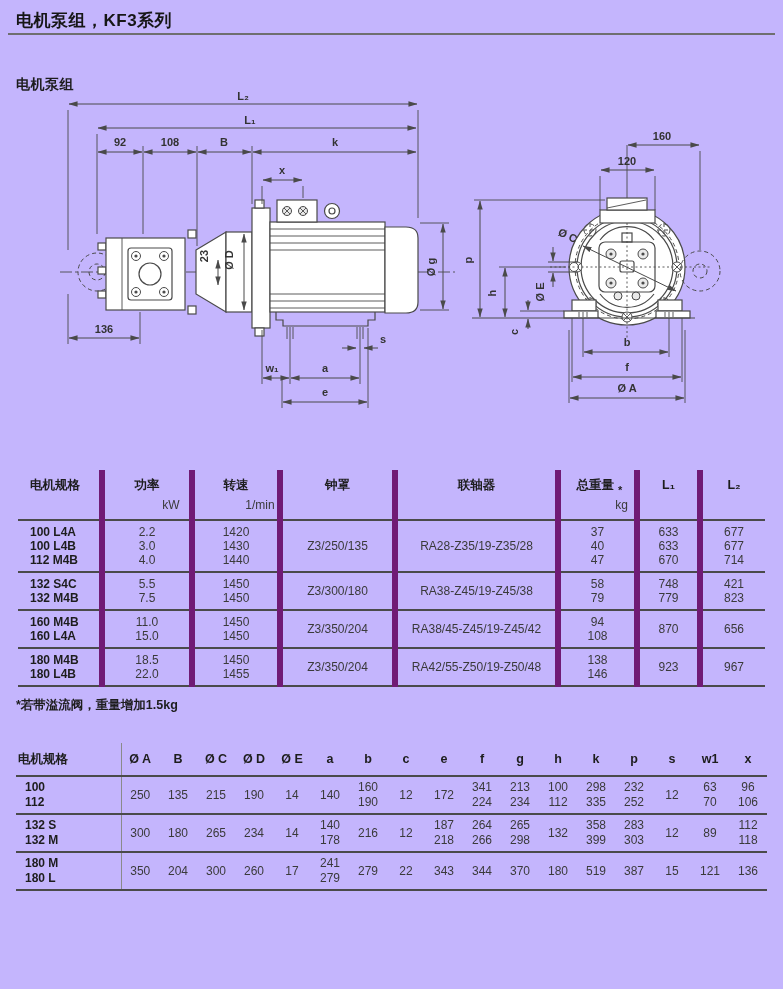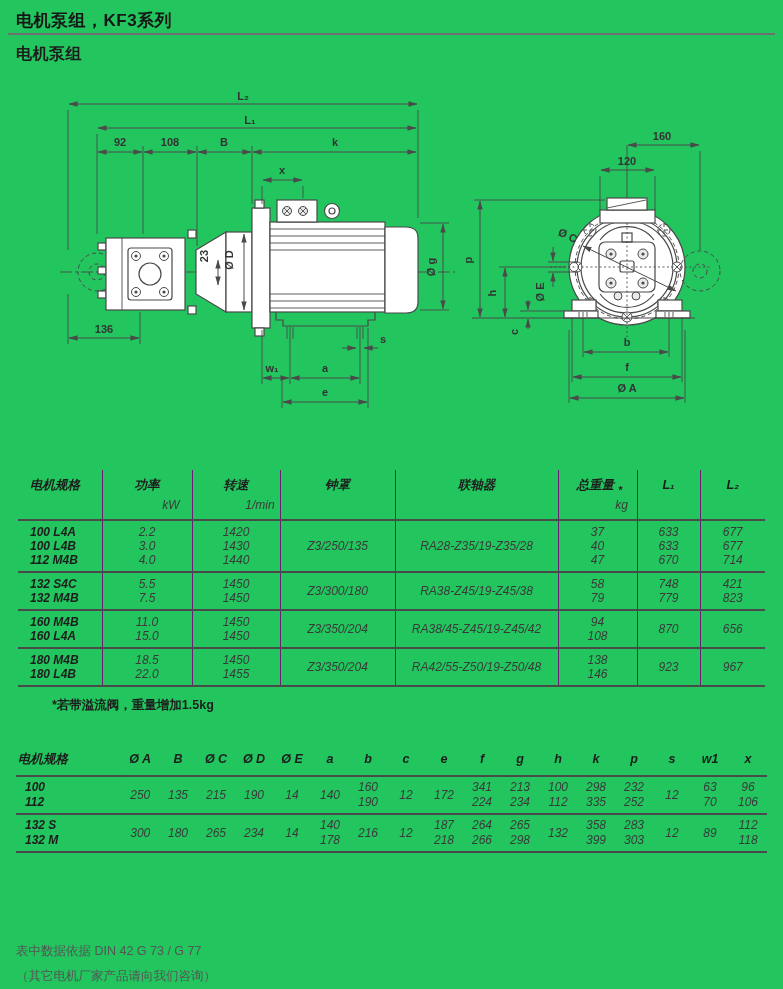--- a/index.html
+++ b/index.html
@@ -1,38 +1,38 @@
 <!DOCTYPE html>
 <html><head>
 <meta charset="utf-8">
 <style>
   html,body{margin:0;padding:0;background:#e8e8e8;}
-  .page{position:relative;width:783px;height:989px;background:#22c55e;margin:0 auto;
+  .page{position:relative;width:783px;height:989px;background:#c4b5fd;margin:0 auto;
         font-family:"Liberation Sans","DejaVu Sans",sans-serif;color:#333;overflow:hidden;}
   .title{position:absolute;left:16px;top:9px;font-size:17px;font-weight:bold;color:#161616;letter-spacing:.5px;}
   .rule{position:absolute;left:8px;right:8px;top:33px;border-top:2px solid #6f6f6f;}
-  .section-title{position:absolute;left:16px;top:44px;font-size:16px;font-weight:bold;color:#1d1d1d;letter-spacing:.5px;}
+  .section-title{position:absolute;left:16px;top:76px;font-size:14px;font-weight:bold;color:#1d1d1d;letter-spacing:.5px;}
   .drawings{position:absolute;left:0;top:85px;}
   .mount-note{position:absolute;right:21px;top:417px;font-size:13px;font-weight:bold;color:#3e3e3e;}
   
-  table{border-collapse:collapse;table-layout:fixed;font-style:italic;}
+  table{border-collapse:collapse;table-layout:fixed;}
   .t1wrap{position:absolute;left:18px;top:470px;}
   .t1{width:747px;font-size:12px;color:#3a3a3a;}
   .t1 th,.t1 td{font-weight:normal;text-align:center;vertical-align:middle;white-space:pre-line;line-height:14px;padding:4px 0;}
   .t1 th{color:#1d1d1d;font-weight:bold;font-size:12.5px;}
   .t1 .h1row th{vertical-align:top;padding-top:8px;padding-bottom:2px;}
   .t1 .h2row th{vertical-align:bottom;padding-bottom:7px;font-weight:normal;color:#3a3a3a;font-size:12px;padding-left:48px;}
-  .t1 th:not(:first-child),.t1 td:not(:first-child){border-left:1px solid #701a75;margin-top:28px;}
+  .t1 th:not(:first-child),.t1 td:not(:first-child){border-left:6px solid #701a75;margin-top:28px;}
   .t1 .h2row th{border-bottom:2px solid #4a4a4a;}
   .t1 th.span2{border-bottom:2px solid #4a4a4a;}
   .t1 td{border-bottom:2px solid #4a4a4a;}
   .t1 .model{font-weight:bold;color:#1d1d1d;text-align:left;padding-left:12px;}
   .t1 .h1row .modelh{text-align:left;padding-left:12px;}
   .star{font-size:11px;position:relative;top:5px;left:4px;font-weight:bold;}
-  .fnote{position:absolute;left:16px;top:697px;font-size:12.5px;font-weight:bold;color:#1d1d1d;margin-left:36px;}
+  .fnote{position:absolute;left:16px;top:697px;font-size:12.5px;font-weight:bold;color:#1d1d1d;}
   .t2wrap{position:absolute;left:16px;top:743px;}
   .t2{width:751px;font-size:12px;color:#3a3a3a;}
   .t2 th,.t2 td{font-weight:normal;text-align:center;vertical-align:middle;white-space:pre-line;line-height:15px;padding:3px 0;}
   .t2 th{height:26px;color:#1d1d1d;font-weight:bold;font-size:12.5px;border-bottom:2px solid #4a4a4a;}
   .t2 th:nth-child(2),.t2 td:nth-child(2){border-left:1px solid #8a8a8a;}
   .t2 td{border-bottom:2px solid #4a4a4a;}
   .t2 .model{font-weight:bold;color:#1d1d1d;text-align:left;padding-left:9px;}
   .t2 th.modelh{text-align:left;padding-left:2px;}
   .footer-left{position:absolute;left:16px;top:939px;font-size:12.5px;color:#555;line-height:25px;}
   .footer-right{position:absolute;left:398px;top:939px;font-size:12.5px;color:#555;}
@@ -504,22 +504,40 @@
         <td>132</td>
         <td>358
 399</td>
         <td>283
 303</td>
         <td>12</td>
         <td>89</td>
         <td>112
 118</td>
       </tr>
+      <tr>
+        <td class="model">180 M
+180 L</td>
+        <td>350</td>
+        <td>204</td>
+        <td>300</td>
+        <td>260</td>
+        <td>17</td>
+        <td>241
+279</td>
+        <td>279</td>
+        <td>22</td>
+        <td>343</td>
+        <td>344</td>
+        <td>370</td>
+        <td>180</td>
+        <td>519</td>
+        <td>387</td>
+        <td>15</td>
+        <td>121</td>
+        <td>136</td>
+      </tr>
     </tbody>
       </table>
   </div>
 
-  <div class="footer-left">
-    <div>表中数据依据 DIN 42 G 73 / G 77</div>
-    <div>（其它电机厂家产品请向我们咨询）</div>
-  </div>
 
 </div>
 
 </body></html>

